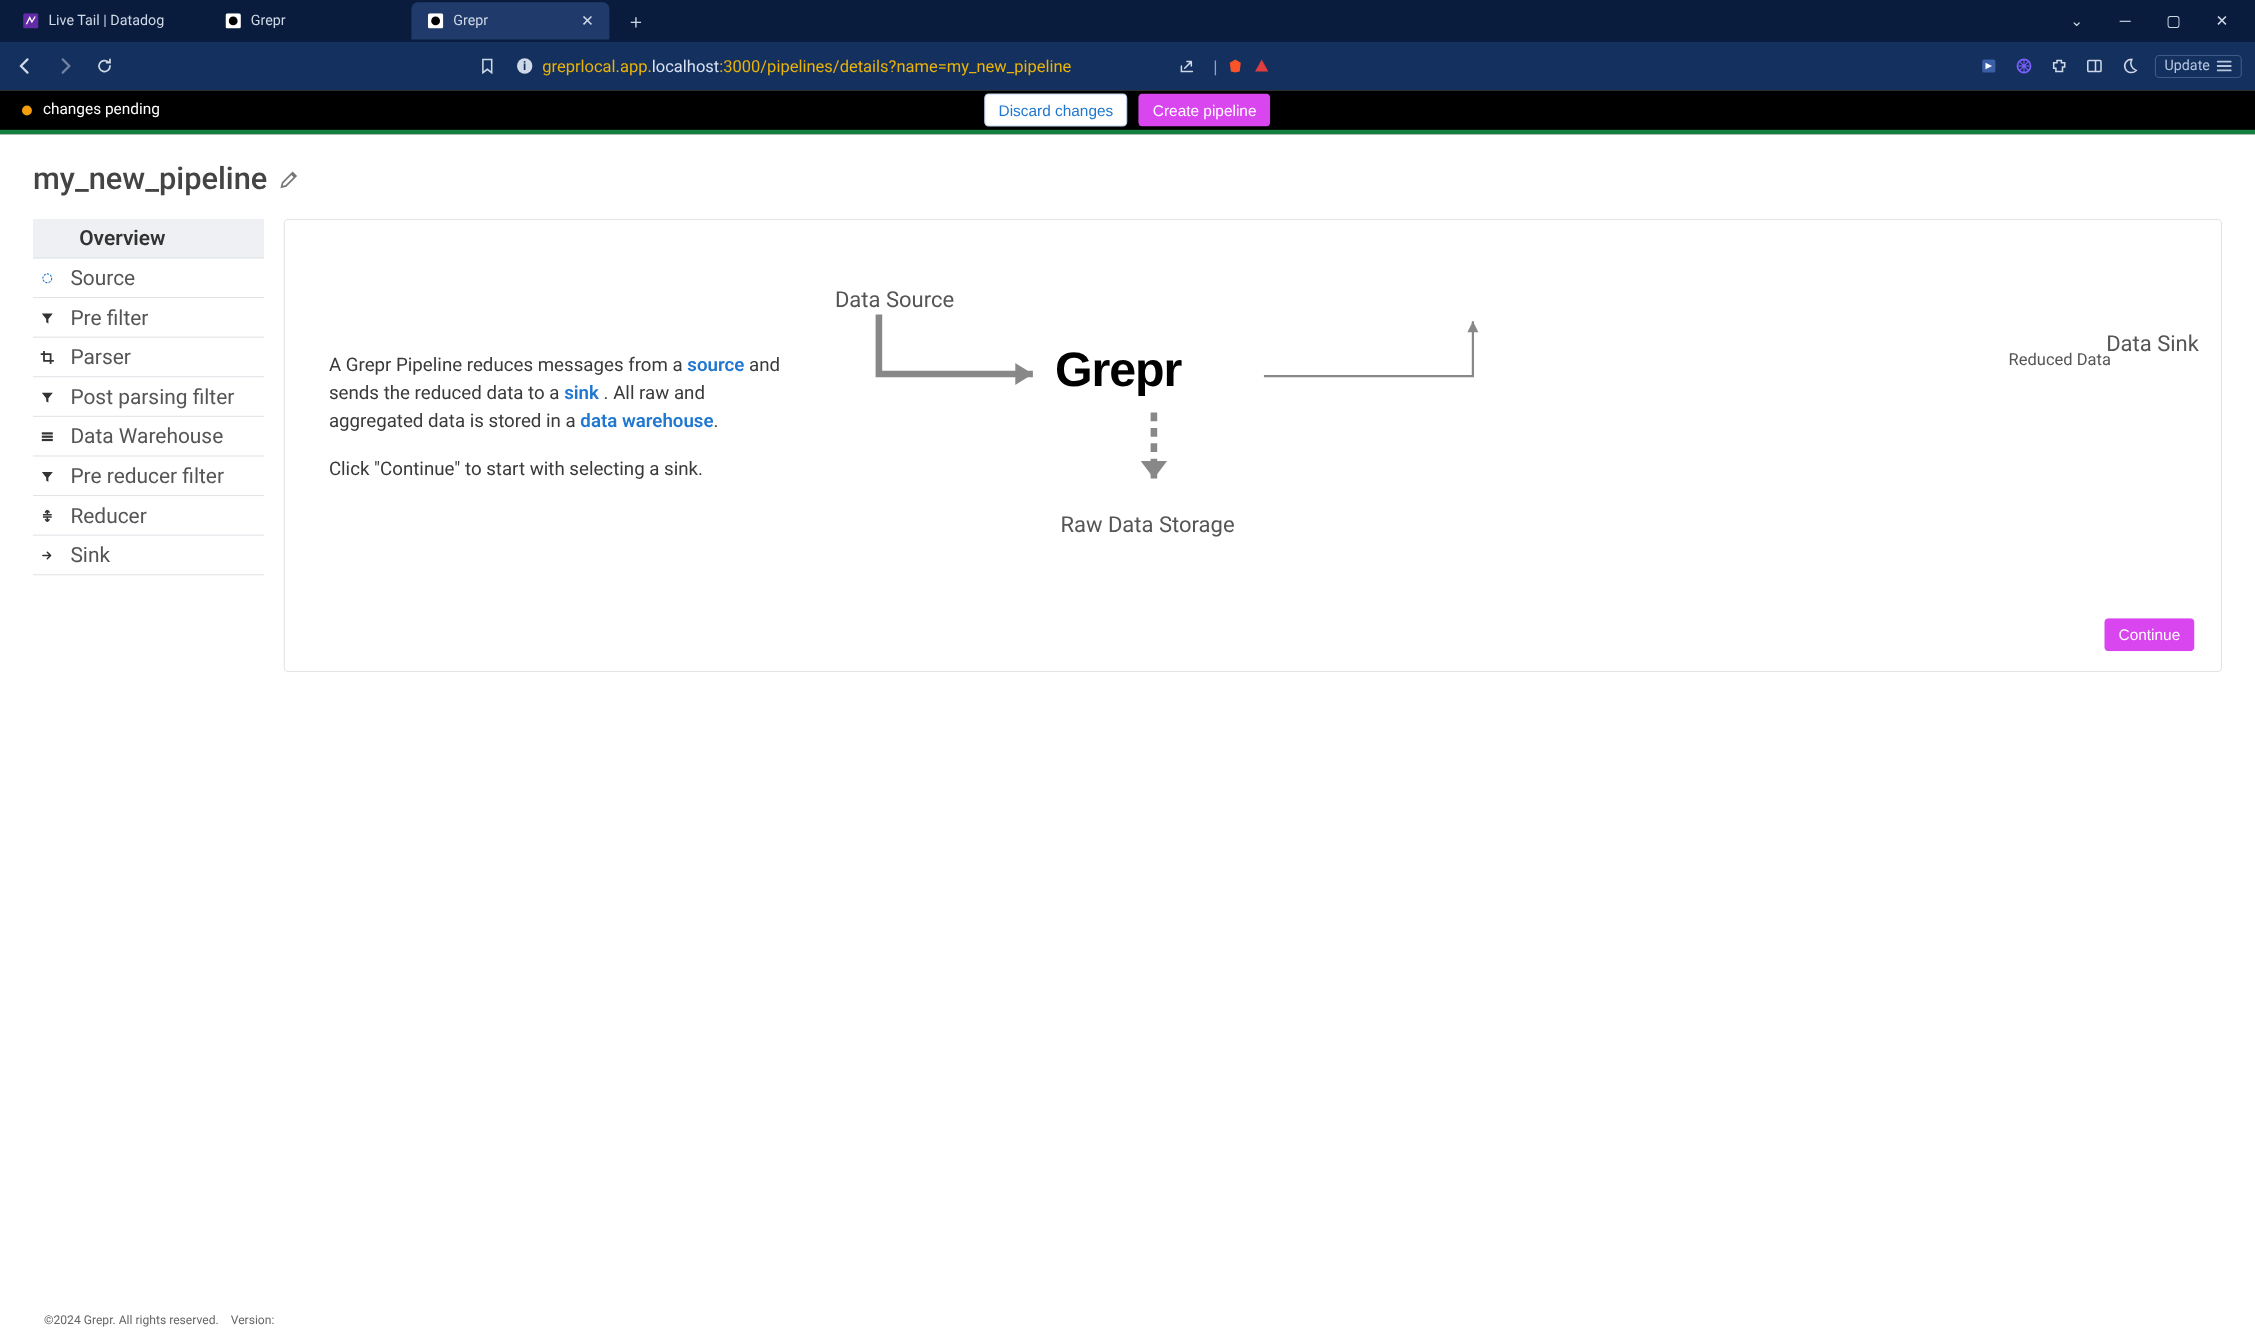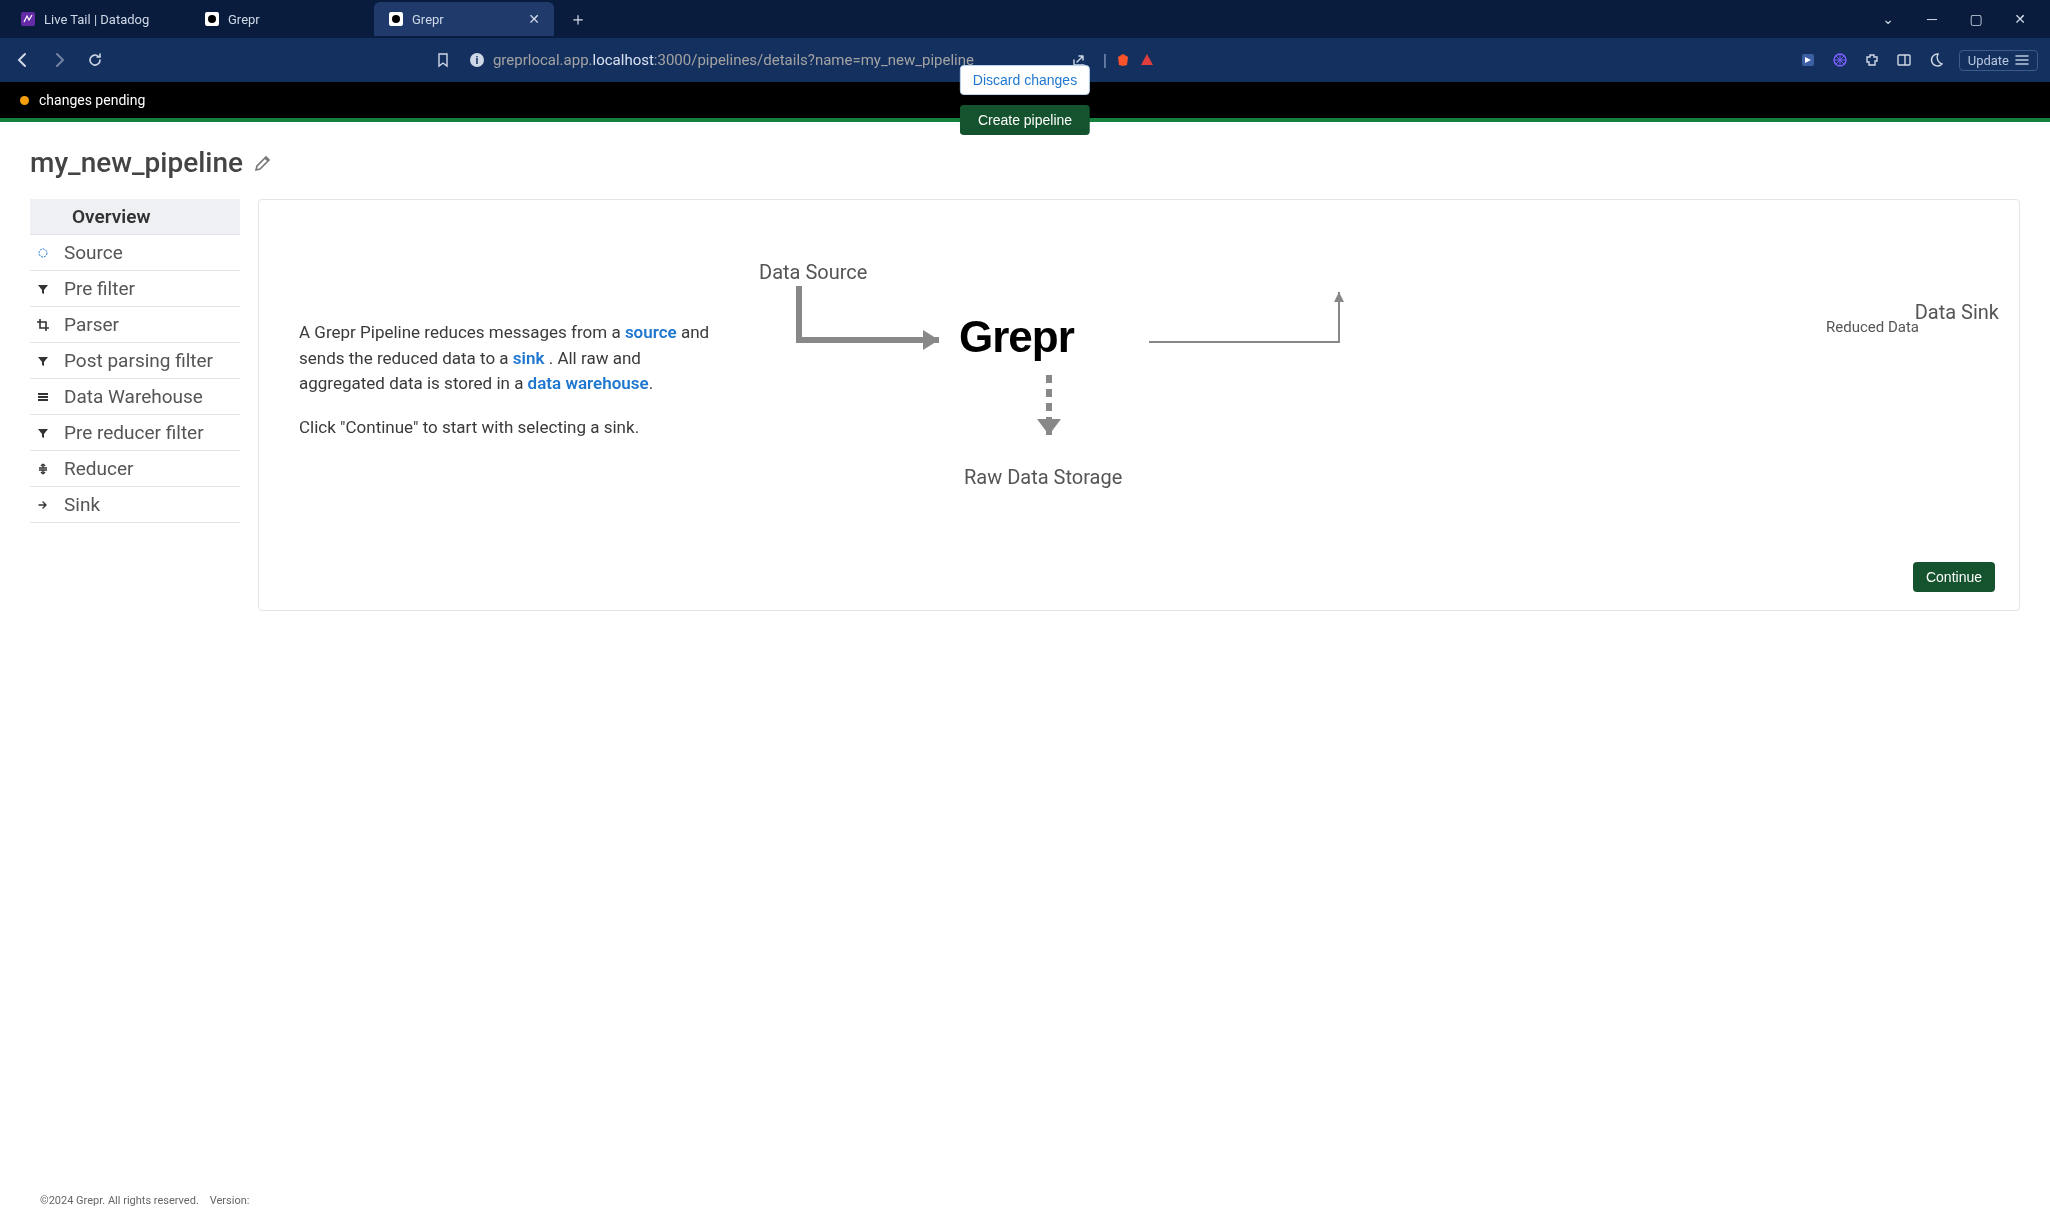--- a/index.html
+++ b/index.html
@@ -15,34 +15,34 @@
   .newtab { width: 28px; height: 28px; display:flex; align-items:center; justify-content:center; border-radius:4px; font-size:18px; margin-left:6px; }
   .win-controls { margin-left:auto; display:flex; gap:24px; padding:0 20px; font-size:14px; }
   .win-controls span { width:20px; text-align:center; }
 
   .toolbar { display:flex; align-items:center; height:44px; background:#14305e; padding:0 12px; gap:14px; }
   .nav-btn { width:22px; height:22px; display:flex; align-items:center; justify-content:center; color:#8fa4c4; font-size:18px; }
   .nav-btn.disabled { opacity:.5; }
   .addr-bar { flex:0 1 720px; margin-left:auto; margin-right:auto; display:flex; align-items:center; height:30px; gap:8px; color:#d9e2f2; }
   .addr-bar .bookmark { margin-right:10px; }
   .addr-text { font-size:15px; white-space:nowrap; }
-  .addr-text .dim { color:#a3a3a3; }
+  .addr-text .dim { color:#eab308; }
   .right-icons { margin-left:auto; display:flex; align-items:center; gap:14px; }
   .right-icons .ic { width:18px; height:18px; display:flex; align-items:center; justify-content:center; }
   .update-btn { border:1px solid #3d5a8c; border-radius:4px; padding:2px 8px; font-size:13px; display:flex; align-items:center; gap:6px; color:#b8c7e0; }
 
   
   .app { position:absolute; top:82px; left:0; right:0; bottom:0; background:#fff; display:flex; flex-direction:column; }
   .pending-bar { background:#000; color:#fff; height:40px; display:flex; align-items:center; padding:0 20px; border-bottom:4px solid #15803d; }
   .pending-dot { width:9px; height:9px; border-radius:50%; background:#f59e0b; margin-right:10px; }
   .pending-text { font-size:14px; }
-  .pending-actions { position:absolute; left:50%; transform:translateX(-50%); display:flex; gap:10px;flex-direction:column; }
+  .pending-actions { position:absolute; left:50%; transform:translateX(-50%); display:flex; gap:10px; }
   .btn { font-size:14px; padding:6px 12px; border-radius:4px; border:1px solid transparent; cursor:pointer; }
   .btn-outline { background:#fff; color:#1f77d0; border-color:#bcd3ef; }
-  .btn-primary { background:#14532d; color:#fff; }
+  .btn-primary { background:#d946ef; color:#fff; }
 
   .page-body { flex:1; padding:24px 30px 0 30px; display:flex; flex-direction:column; overflow:auto; }
   .title-row { display:flex; align-items:center; gap:10px; margin-bottom:20px; }
   .title-row h1 { font-size:28px; font-weight:500; color:#444;text-align:right; }
   .pencil { color:#777; }
 
   .columns { display:flex; gap:18px; align-items:flex-start; }
   .sidebar { width:210px; }
   .side-item { display:flex; align-items:center; gap:8px; height:36px; padding:0 8px 0 0; font-size:19px; color:#555; border-bottom:1px solid #e2e4e8; cursor:pointer; }
   .side-item.active { background:#eef0f3; font-weight:600; color:#333; padding-left:8px; }

